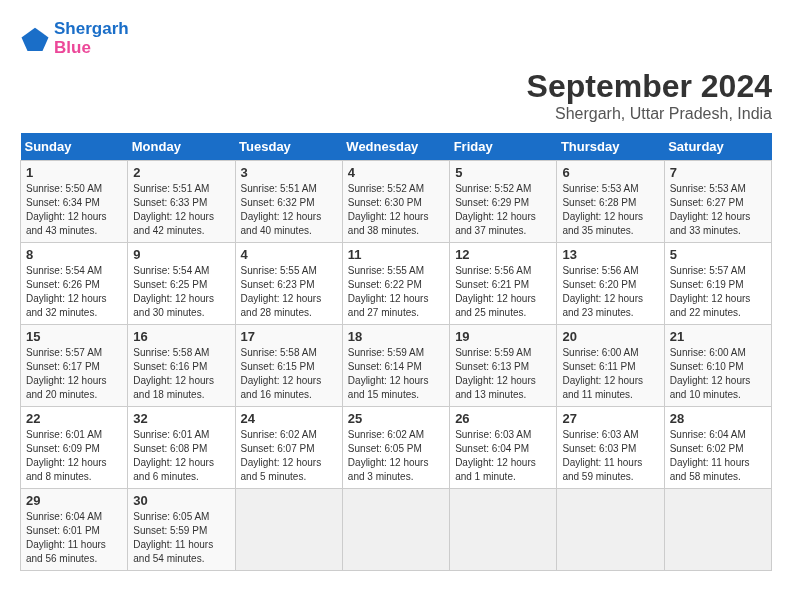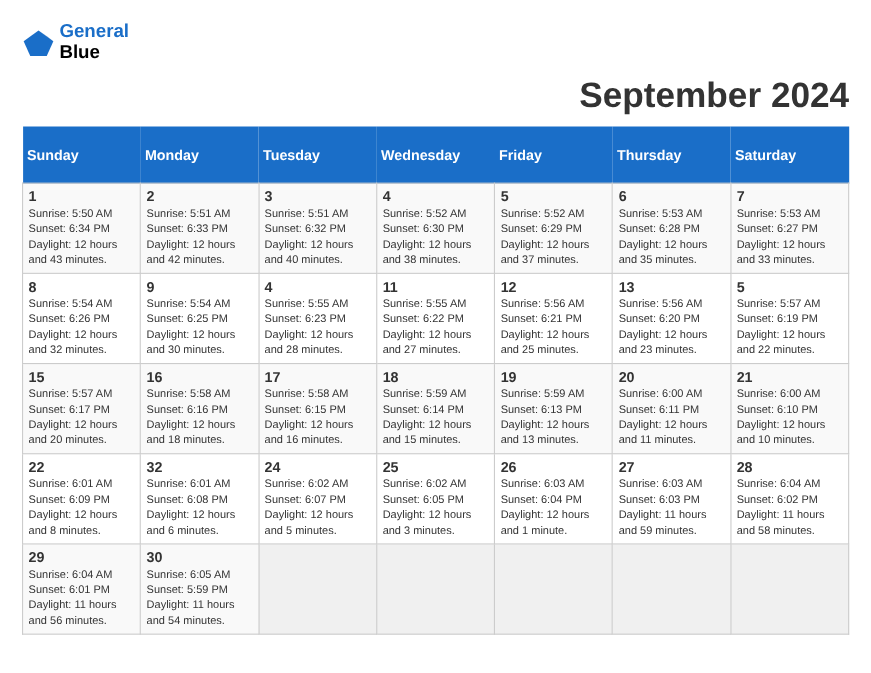--- a/index.html
+++ b/index.html
@@ -39,21 +39,21 @@
       color: #555;
     }
     table {
       width: 100%;
       border-collapse: collapse;
       font-size: 11px;
     }
     thead tr th {
       background-color: #1a6ec8;
       color: #fff;
-      padding: 18px 4px;
+      padding: 6px 4px;
       text-align: left;
       font-size: 13px;
       font-weight: bold;
     }
     tbody tr td {
       border: 1px solid #ccc;
       padding: 4px 5px;
       vertical-align: top;
       background: #fff;
       min-height: 70px;
@@ -81,26 +81,27 @@
 </head>
 <body>
 
 <div class="header-area">
   <div class="logo">
     <svg class="logo-icon" viewBox="0 0 40 40" xmlns="http://www.w3.org/2000/svg">
       <polygon points="20,5 38,18 30,36 10,36 2,18" fill="#1a6ec8"></polygon>
       <polygon points="20,5 38,18 30,12" fill="#0a4a9c"></polygon>
     </svg>
     <div>
-      <div style="font-size:17px;font-weight:bold;color:#1a6ec8;line-height:1.1">General</div>
-      <div style="font-size:17px;font-weight:bold;color:#000000;line-height:1.1">Blue</div>
+      <div style="font-size:17px;font-weight:bold;color:#1a6ec8;line-height:1.1">Shergarh</div>
+      <div style="font-size:17px;font-weight:bold;color:#ec4899;line-height:1.1">Blue</div>
     </div>
   </div>
   <div class="title-area">
     <div class="main-title">September 2024</div>
+    <div class="subtitle">Shergarh, Uttar Pradesh, India</div>
   </div>
 </div>
 
 <table>
   <thead>
     <tr>
     <th>Sunday</th>
         <th>Monday</th>
         <th>Tuesday</th>
         <th>Wednesday</th>

